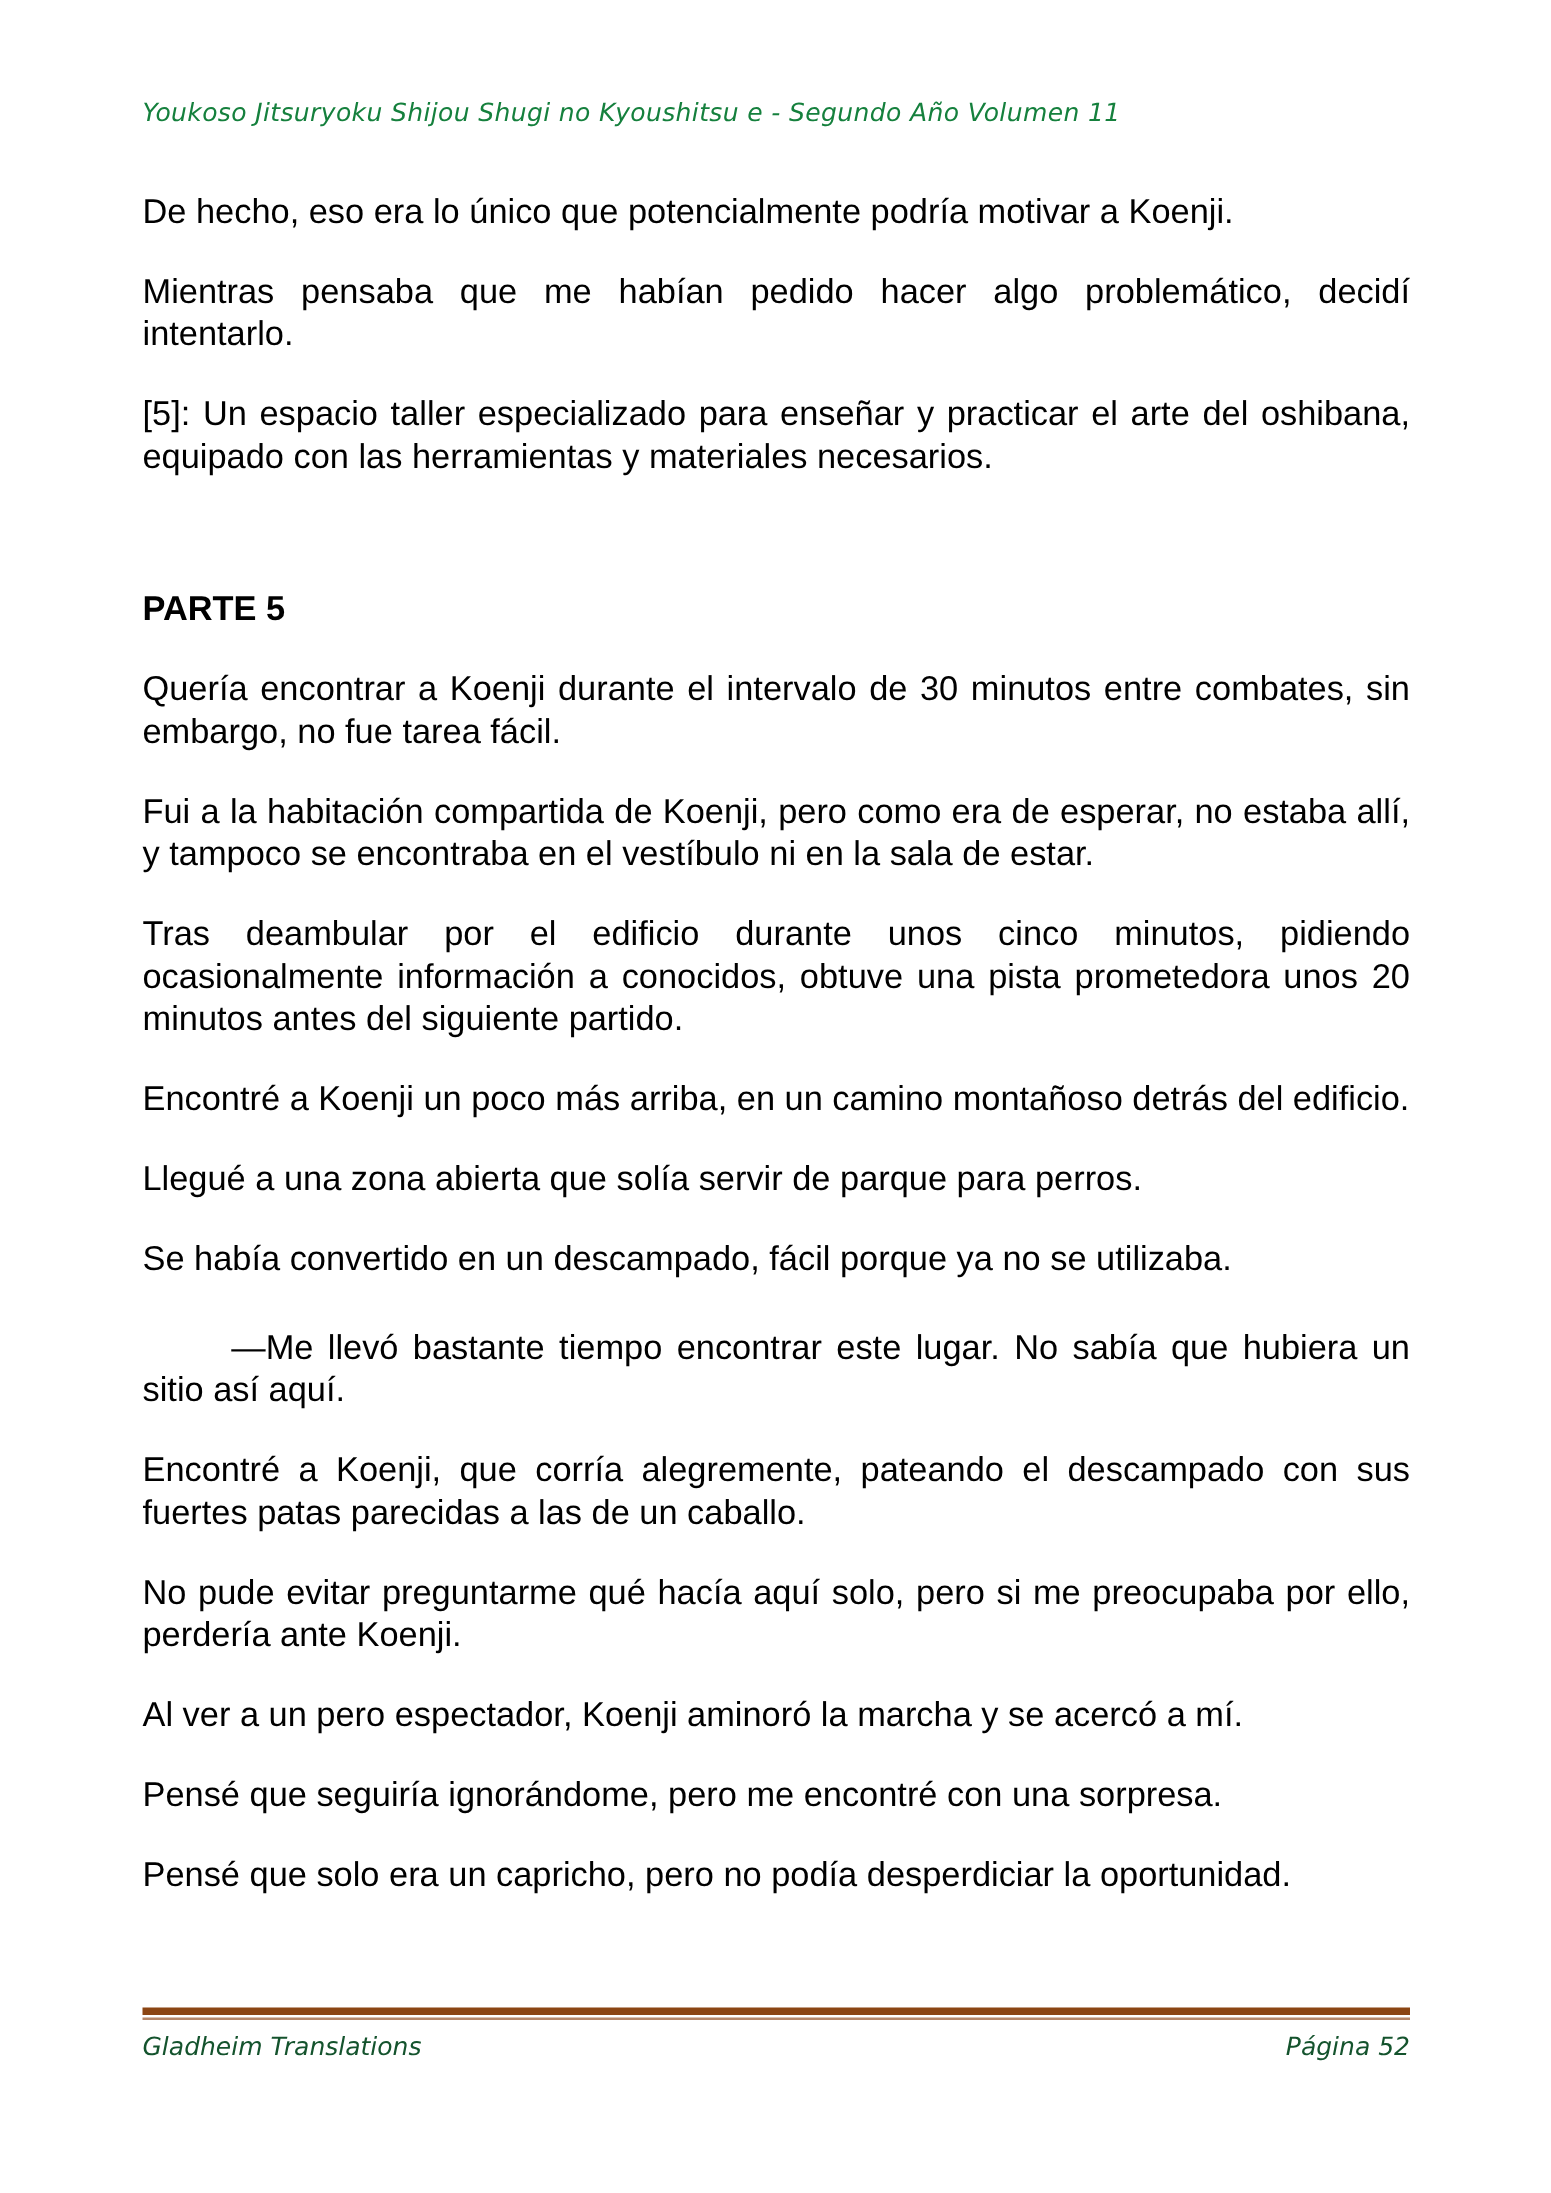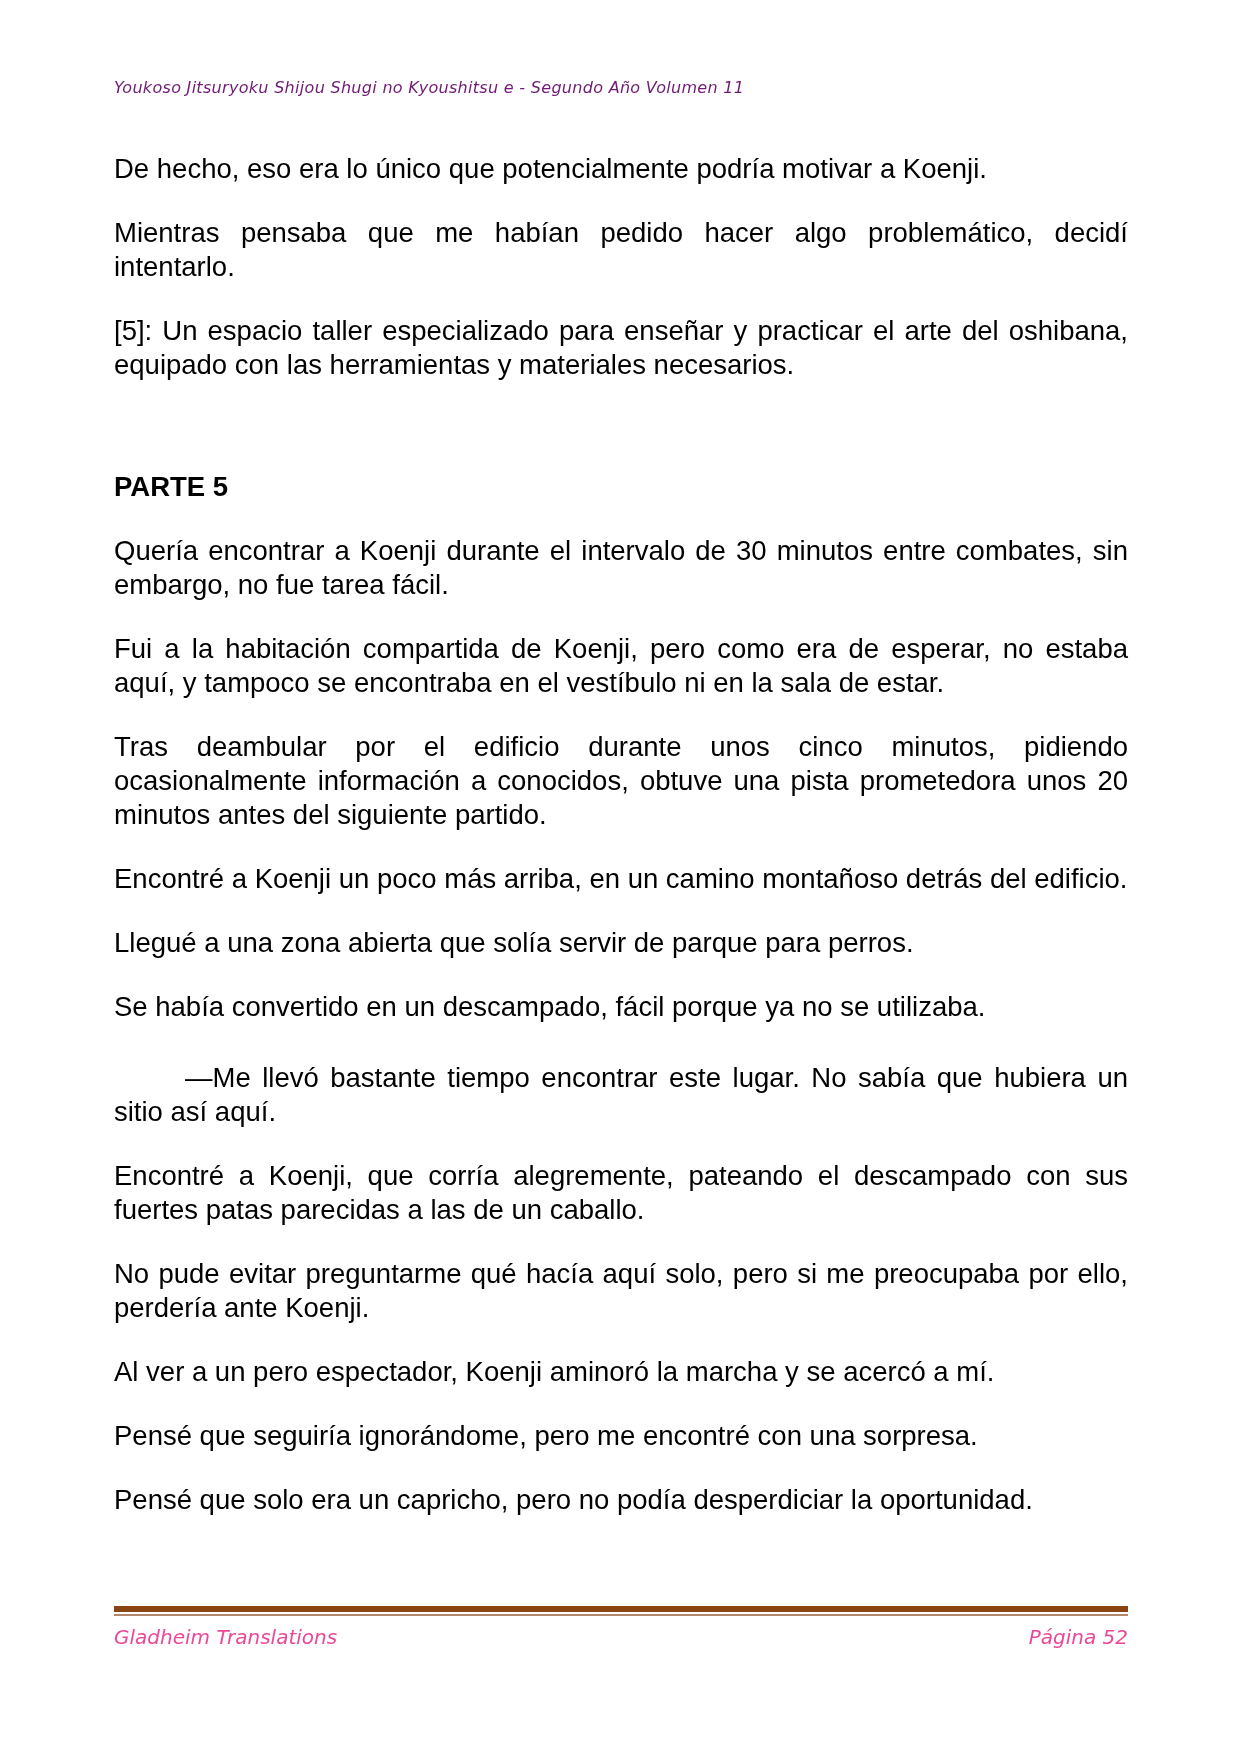--- a/index.html
+++ b/index.html
@@ -13,23 +13,23 @@
     position: relative;
     overflow: hidden;
     color: #000000;
   }
   .page-header {
     position: absolute;
     left: 114px;
     top: 78px;
     font-family: "DejaVu Sans", sans-serif;
     font-style: italic;
-    font-size: 16px;
+    font-size: 20px;
     letter-spacing: 0.3px;
-    color: #701a75;
+    color: #15803d;
     white-space: nowrap;
   }
   .content {
     position: absolute;
     left: 114px;
     top: 152px;
     width: 1014px;
     font-family: "Liberation Sans", sans-serif;
     font-size: 27.5px;
     line-height: 34px;
@@ -67,40 +67,40 @@
   .footer-rule .thin {
     height: 2px;
     background: #b5876a;
   }
   .footer-left, .footer-right {
     position: absolute;
     top: 1625px;
     font-family: "DejaVu Sans", sans-serif;
     font-style: italic;
     font-size: 20px;
-    color: #ec4899;
+    color: #14532d;
     white-space: nowrap;
   }
   .footer-left { left: 114px; }
   .footer-right { right: 113px; }
 </style>
 </head>
 <body>
 
 <div class="page-header">Youkoso Jitsuryoku Shijou Shugi no Kyoushitsu e - Segundo Año Volumen 11</div>
 
 <div class="content">
   <p>De hecho, eso era lo único que potencialmente podría motivar a Koenji.</p>
   <p>Mientras pensaba que me habían pedido hacer algo problemático, decidí intentarlo.</p>
   <p>[5]: Un espacio taller especializado para enseñar y practicar el arte del oshibana, equipado con las herramientas y materiales necesarios.</p>
 
   <div class="section-heading">PARTE 5</div>
 
   <p>Quería encontrar a Koenji durante el intervalo de 30 minutos entre combates, sin embargo, no fue tarea fácil.</p>
-  <p>Fui a la habitación compartida de Koenji, pero como era de esperar, no estaba aquí, y tampoco se encontraba en el vestíbulo ni en la sala de estar.</p>
+  <p>Fui a la habitación compartida de Koenji, pero como era de esperar, no estaba allí, y tampoco se encontraba en el vestíbulo ni en la sala de estar.</p>
   <p>Tras deambular por el edificio durante unos cinco minutos, pidiendo ocasionalmente información a conocidos, obtuve una pista prometedora unos 20 minutos antes del siguiente partido.</p>
   <p>Encontré a Koenji un poco más arriba, en un camino montañoso detrás del edificio.</p>
   <p>Llegué a una zona abierta que solía servir de parque para perros.</p>
   <p>Se había convertido en un descampado, fácil porque ya no se utilizaba.</p>
   <p class="indent">—Me llevó bastante tiempo encontrar este lugar. No sabía que hubiera un sitio así aquí.</p>
   <p>Encontré a Koenji, que corría alegremente, pateando el descampado con sus fuertes patas parecidas a las de un caballo.</p>
   <p>No pude evitar preguntarme qué hacía aquí solo, pero si me preocupaba por ello, perdería ante Koenji.</p>
   <p>Al ver a un pero espectador, Koenji aminoró la marcha y se acercó a mí.</p>
   <p>Pensé que seguiría ignorándome, pero me encontré con una sorpresa.</p>
   <p>Pensé que solo era un capricho, pero no podía desperdiciar la oportunidad.</p>

